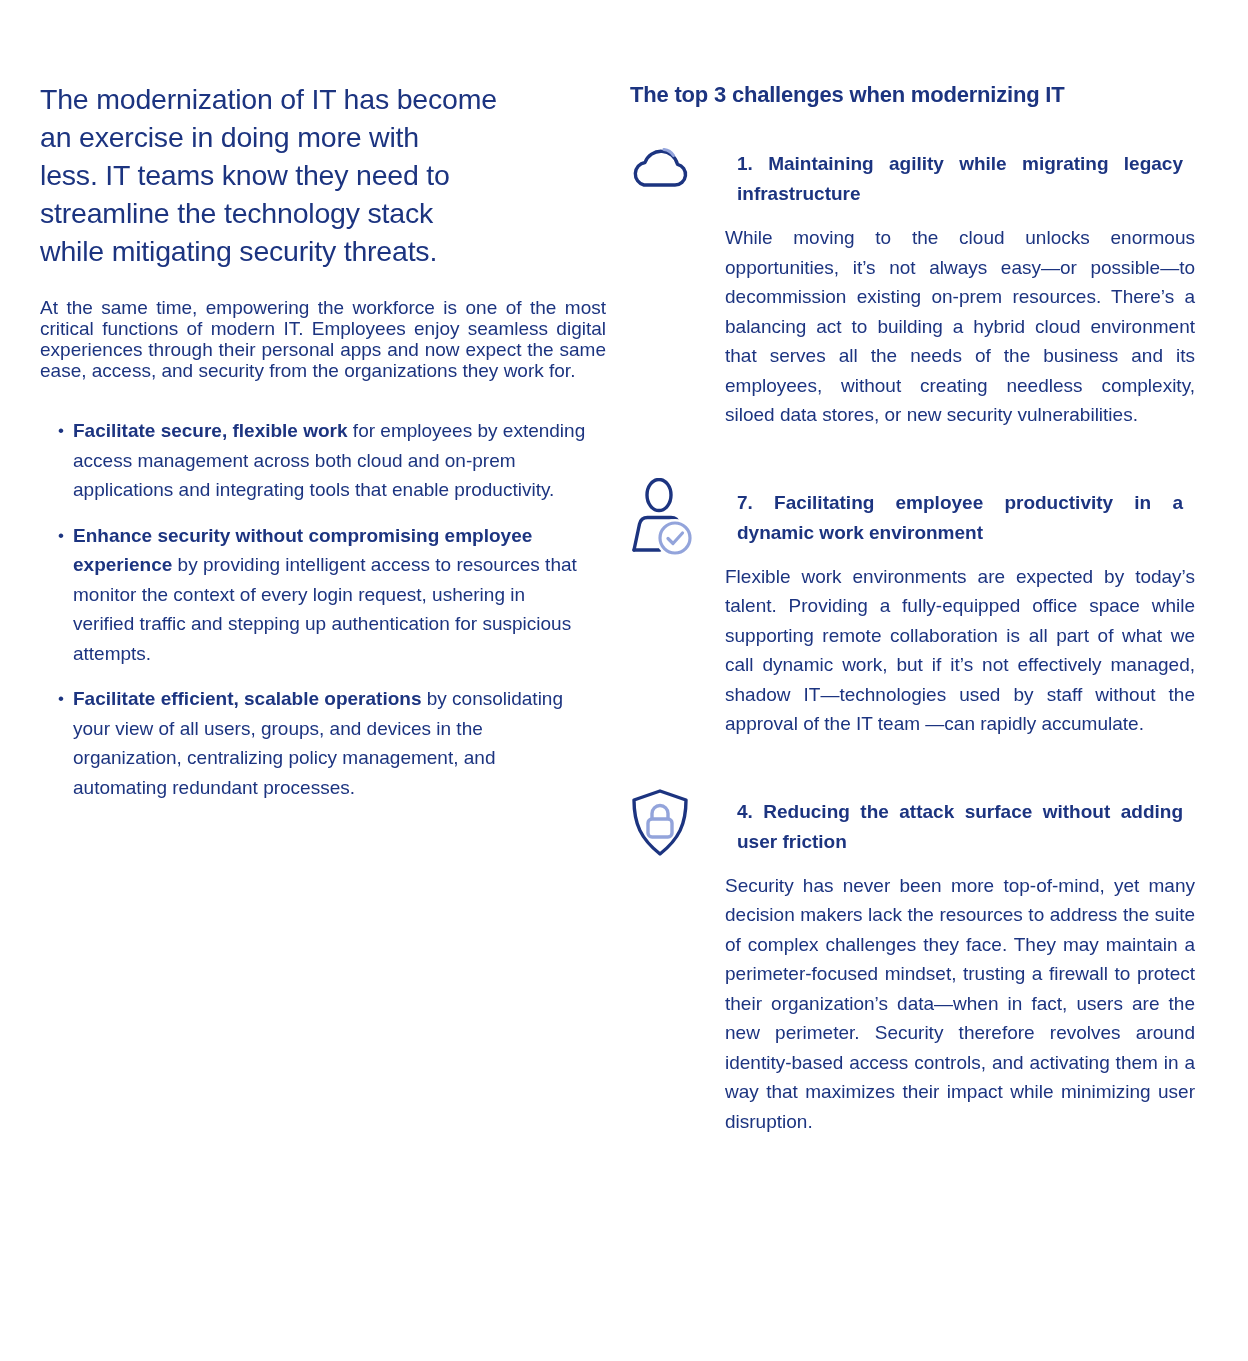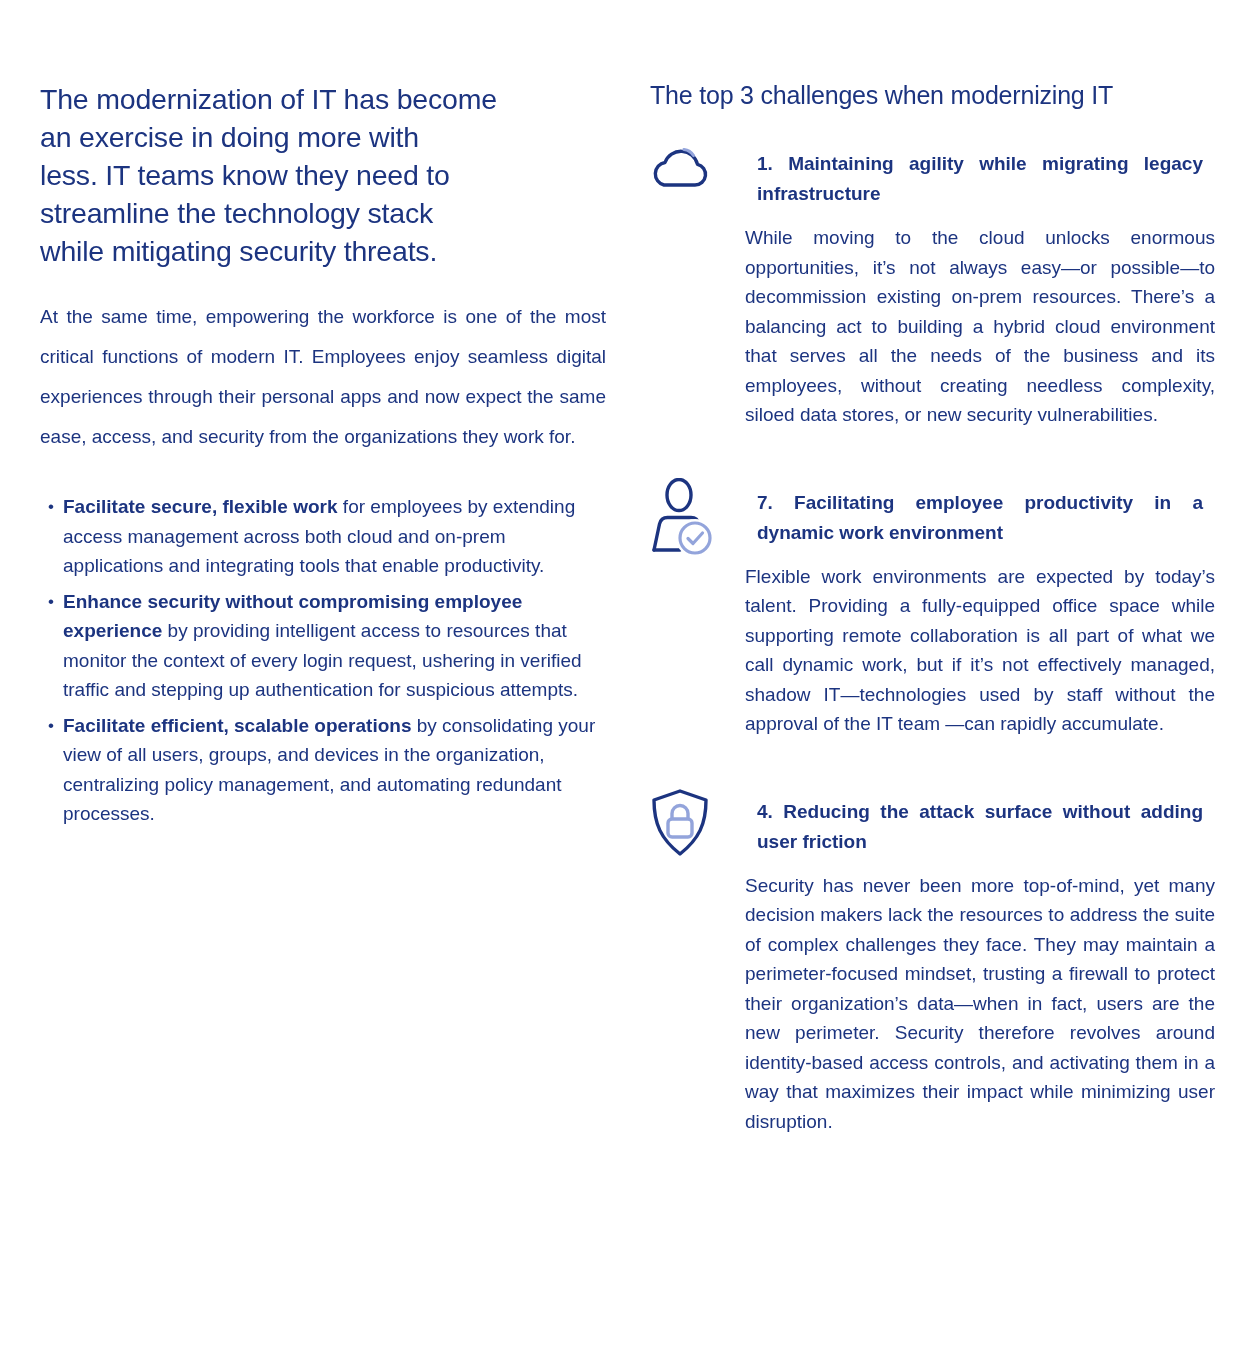--- a/index.html
+++ b/index.html
@@ -7,61 +7,61 @@
     width:1248px;height:1361px;
     font-family:"Liberation Sans","DejaVu Sans",sans-serif;
     color:#1c3480;
     -webkit-font-smoothing:antialiased;
   }
   .page{
     box-sizing:border-box;
     width:1248px;height:1361px;
     padding:80px 33px 0 40px;
     display:flex;
-    gap:44px;
+    gap:24px;
   }
   
   .left-col{width:566px;flex:0 0 566px;}
   .headline{
     font-size:28.5px;line-height:38px;font-weight:500;
     letter-spacing:-0.2px;
     white-space:pre-line;
     margin:0 0 27px 0;
   }
   .body-par{
-    font-size:19px;line-height:40px;
+    font-size:19px;line-height:21px;
     text-align:justify;
     margin:0 0 30px 0;
   }
   .subhead{
     font-size:28.5px;line-height:37px;font-weight:500;
     letter-spacing:-0.2px;
     white-space:pre-line;
     margin:53px 0 0 0;
   }
   .bullet-list{
     list-style:none;
     margin:35px 0 0 0;padding:0;
     font-size:19px;line-height:29.5px;
   }
   .bullet-list li{
     position:relative;
     padding-left:17px;
-    margin:6px;
+    margin:16px;
   }
   .bullet-list li::before{
     content:"\2022";
     position:absolute;left:2px;top:0;
     font-size:17px;
   }
   .bullet-list b{font-weight:bold;}
   
   .right-col{width:565px;flex:0 0 565px;}
   .right-heading{
-    font-size:25px;line-height:30px;font-weight:400;
+    font-size:22px;line-height:30px;font-weight:700;
     letter-spacing:-0.2px;
     margin:0 0 27px 0;
   }
   .challenge{
     display:flex;
     margin:0 0 46px 0;
   }
   .challenge .icon-cell{
     width:95px;flex:0 0 95px;
     padding-top:2px;

